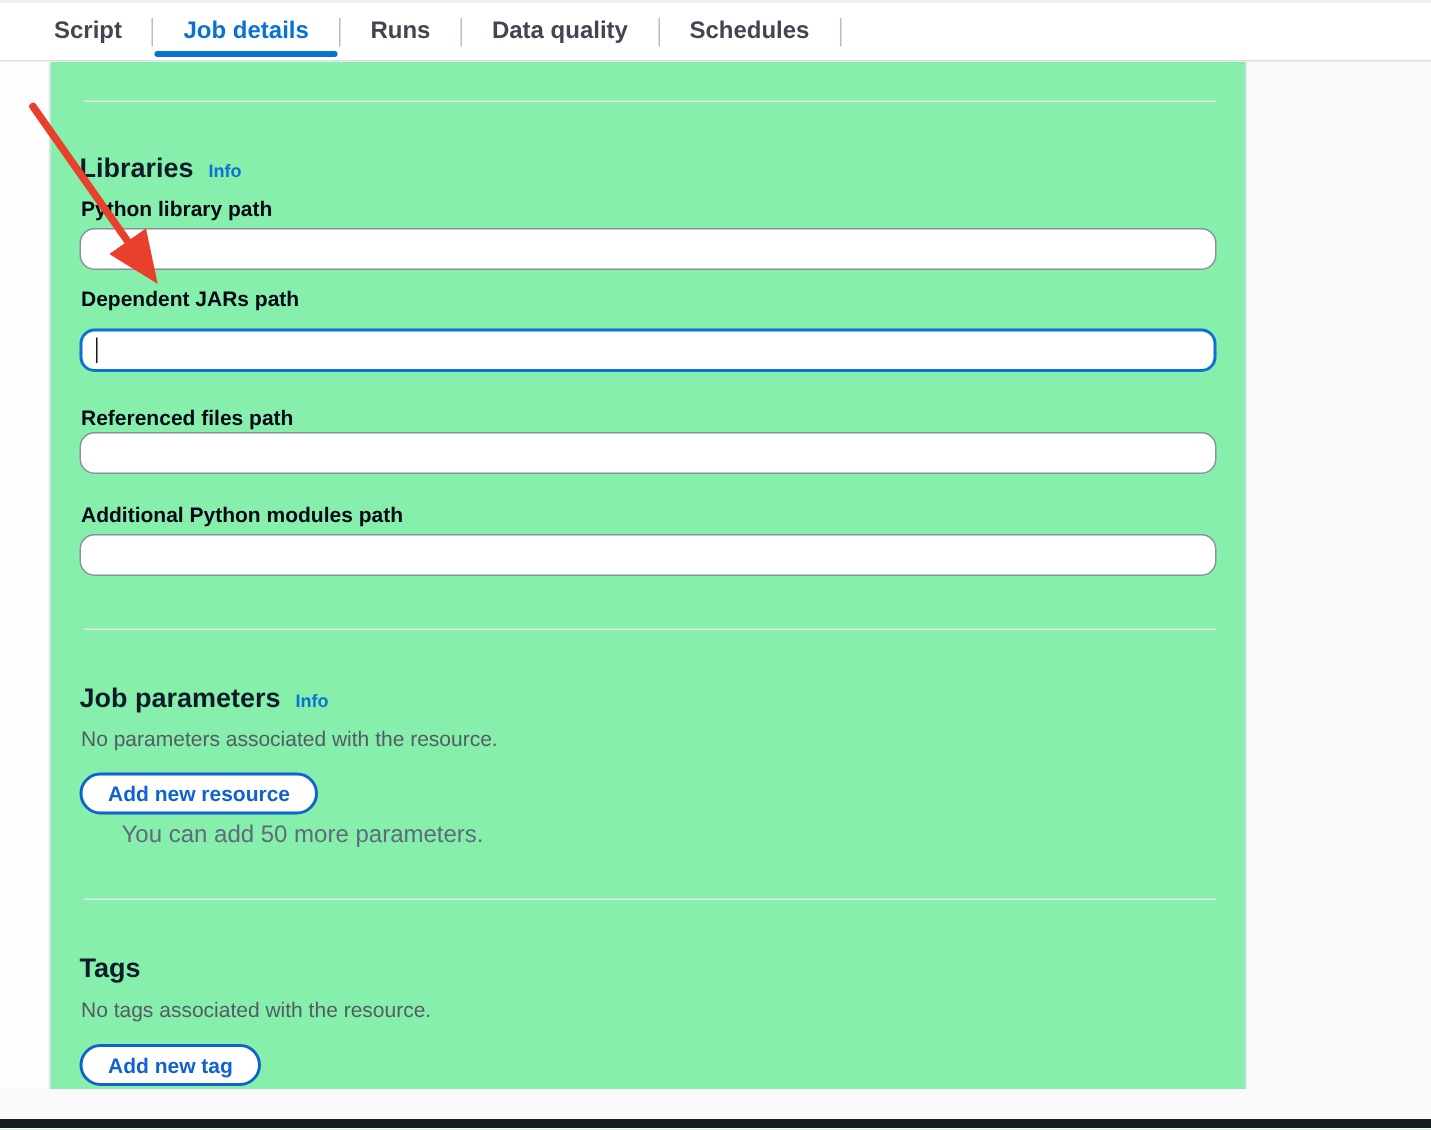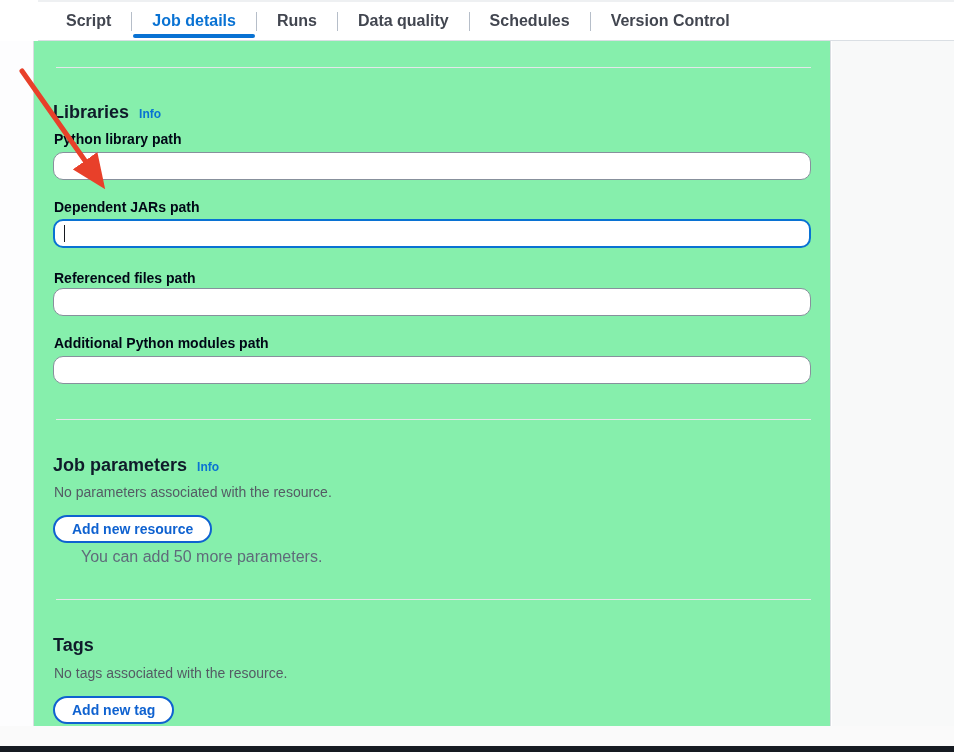--- a/index.html
+++ b/index.html
@@ -11,23 +11,22 @@
     color: #16191f;
   }
 
   
   .tabbar {
     position: absolute; top: 0; left: 0; right: 0; height: 41px;
     background: #ffffff;
     border-top: 2px solid #eef0f2;
     border-bottom: 1px solid #dadfe4;
     display: flex; align-items: stretch;
-    padding-left: 8px;
+    padding-left: 16px;
     z-index: 5;
-    margin-left: 38px;
   }
   .tab {
     position: relative;
     display: flex; align-items: center;
     padding: 0 20px;
     font-size: 16px; font-weight: 700;
     color: #424650;
     cursor: pointer;
     white-space: nowrap;
   }
@@ -148,43 +147,40 @@
   </div>
   <div class="tab-sep"></div>
   <div class="tab">
     <span>Data quality</span>
   </div>
   <div class="tab-sep"></div>
   <div class="tab">
     <span>Schedules</span>
   </div>
   <div class="tab-sep"></div>
-  <div class="tab">
-    <span>Version Control</span>
-  </div>
 </nav>
 
 <div class="left-strip"></div>
 <div class="right-strip"></div>
 <div class="bottom-strip"></div>
 <div class="window-bottom-bar"></div>
 
 <main class="panel">
 
   <div class="divider" style="top: 26px;"></div>
 
   <h2 class="section-heading" style="top: 61px;">
     <span>Libraries</span>
     <a class="info-link">Info</a>
   </h2>
 
   <label class="field-label" style="top: 89px;">Python library path</label>
   <input class="text-input" style="top: 111px;" type="text" aria-label="Python library path">
 
-  <label class="field-label" style="top: 157px; text-align: right;">Dependent JARs path</label>
+  <label class="field-label" style="top: 149px; text-align: right;">Dependent JARs path</label>
   <input class="text-input focused" style="top: 178px;" type="text" aria-label="Dependent JARs path">
   <div class="caret" style="left: 30px; top: 184px;"></div>
 
   <label class="field-label" style="top: 228px;">Referenced files path</label>
   <input class="text-input" style="top: 247px;" type="text" aria-label="Referenced files path">
 
   <label class="field-label" style="top: 293px;">Additional Python modules path</label>
   <input class="text-input" style="top: 315px;" type="text" aria-label="Additional Python modules path">
 
   <div class="divider" style="top: 378px;"></div>

